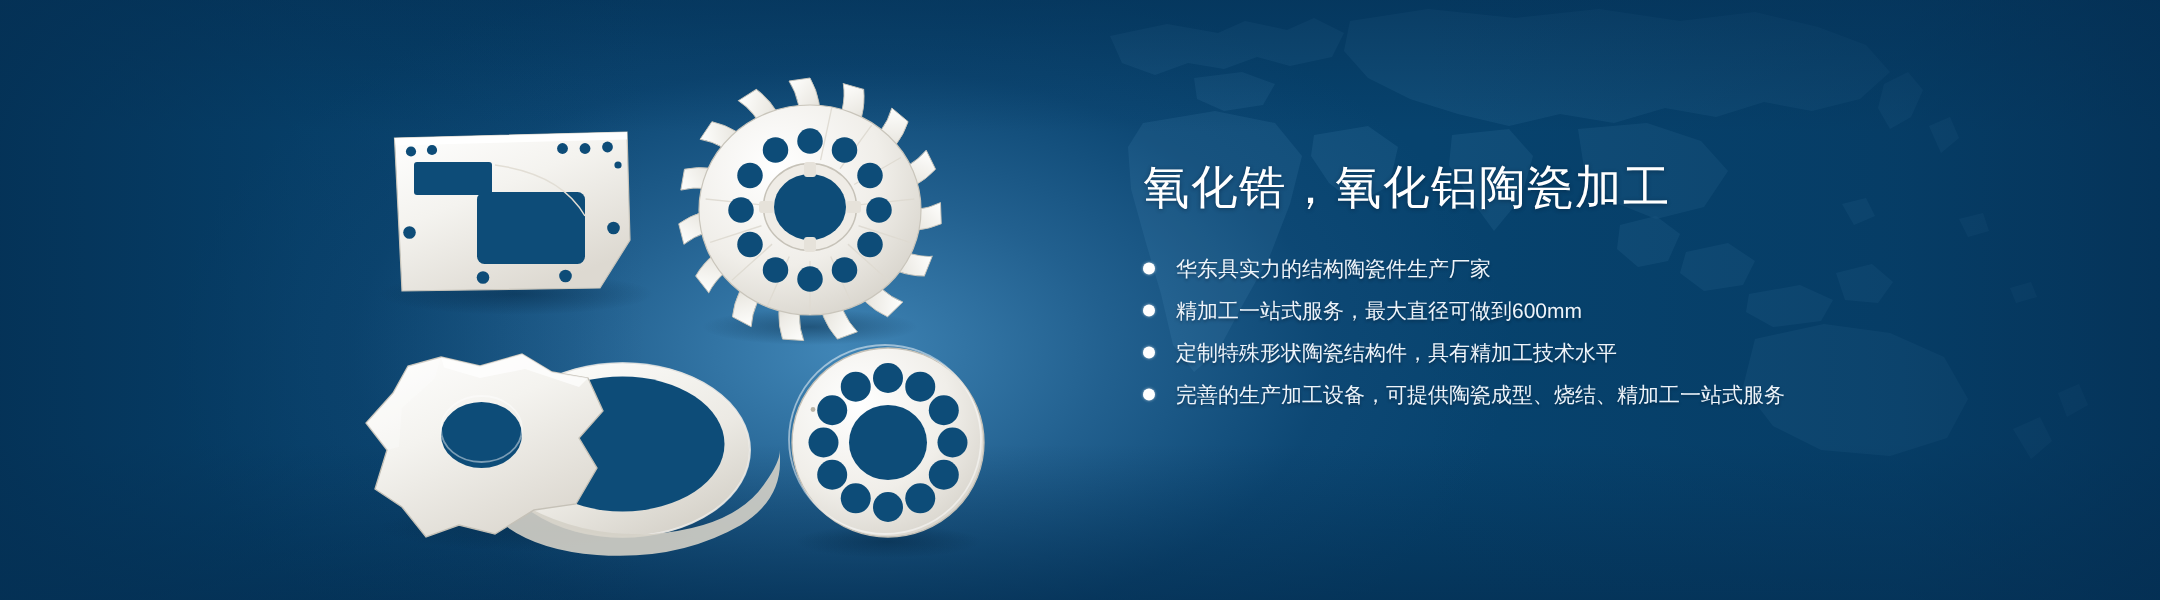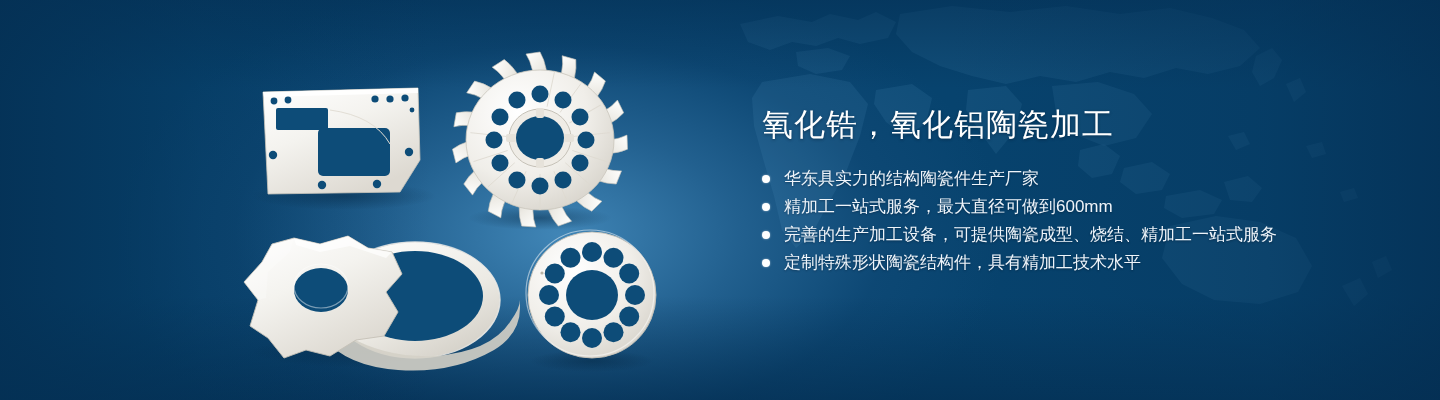--- a/index.html
+++ b/index.html
@@ -57,21 +57,21 @@
     letter-spacing:1px;
     margin:0 0 22px 0;
     font-weight:400;
     text-shadow:0 1px 3px rgba(0,20,40,.45);
     white-space:nowrap;
   }
   .bullets{list-style:none;margin:0;padding:0;}
   .bullets li{
     position:relative;
     color:#eef4fa;
-    font-size:17px;
+    font-size:14px;
     line-height:22px;
     padding-left:22px;
     margin-bottom:6px;
     white-space:nowrap;
     text-shadow:0 1px 2px rgba(0,18,36,.4);
   }
   .bullets li .dot{
     position:absolute;left:0;top:7px;
     width:8px;height:8px;border-radius:50%;
     background:#ffffff;
@@ -301,22 +301,22 @@
       <li>
         <span class="dot"></span>
         <span>华东具实力的结构陶瓷件生产厂家</span>
       </li>
       <li>
         <span class="dot"></span>
         <span>精加工一站式服务，最大直径可做到600mm</span>
       </li>
       <li>
         <span class="dot"></span>
-        <span>完善的生产加工设备，可提供陶瓷成型、烧结、精加工一站式服务</span>
+        <span>定制特殊形状陶瓷结构件，具有精加工技术水平</span>
       </li>
       <li>
         <span class="dot"></span>
-        <span>定制特殊形状陶瓷结构件，具有精加工技术水平</span>
+        <span>完善的生产加工设备，可提供陶瓷成型、烧结、精加工一站式服务</span>
       </li>
     </ul>
   </div>
 
 </div>
 
 </body></html>

